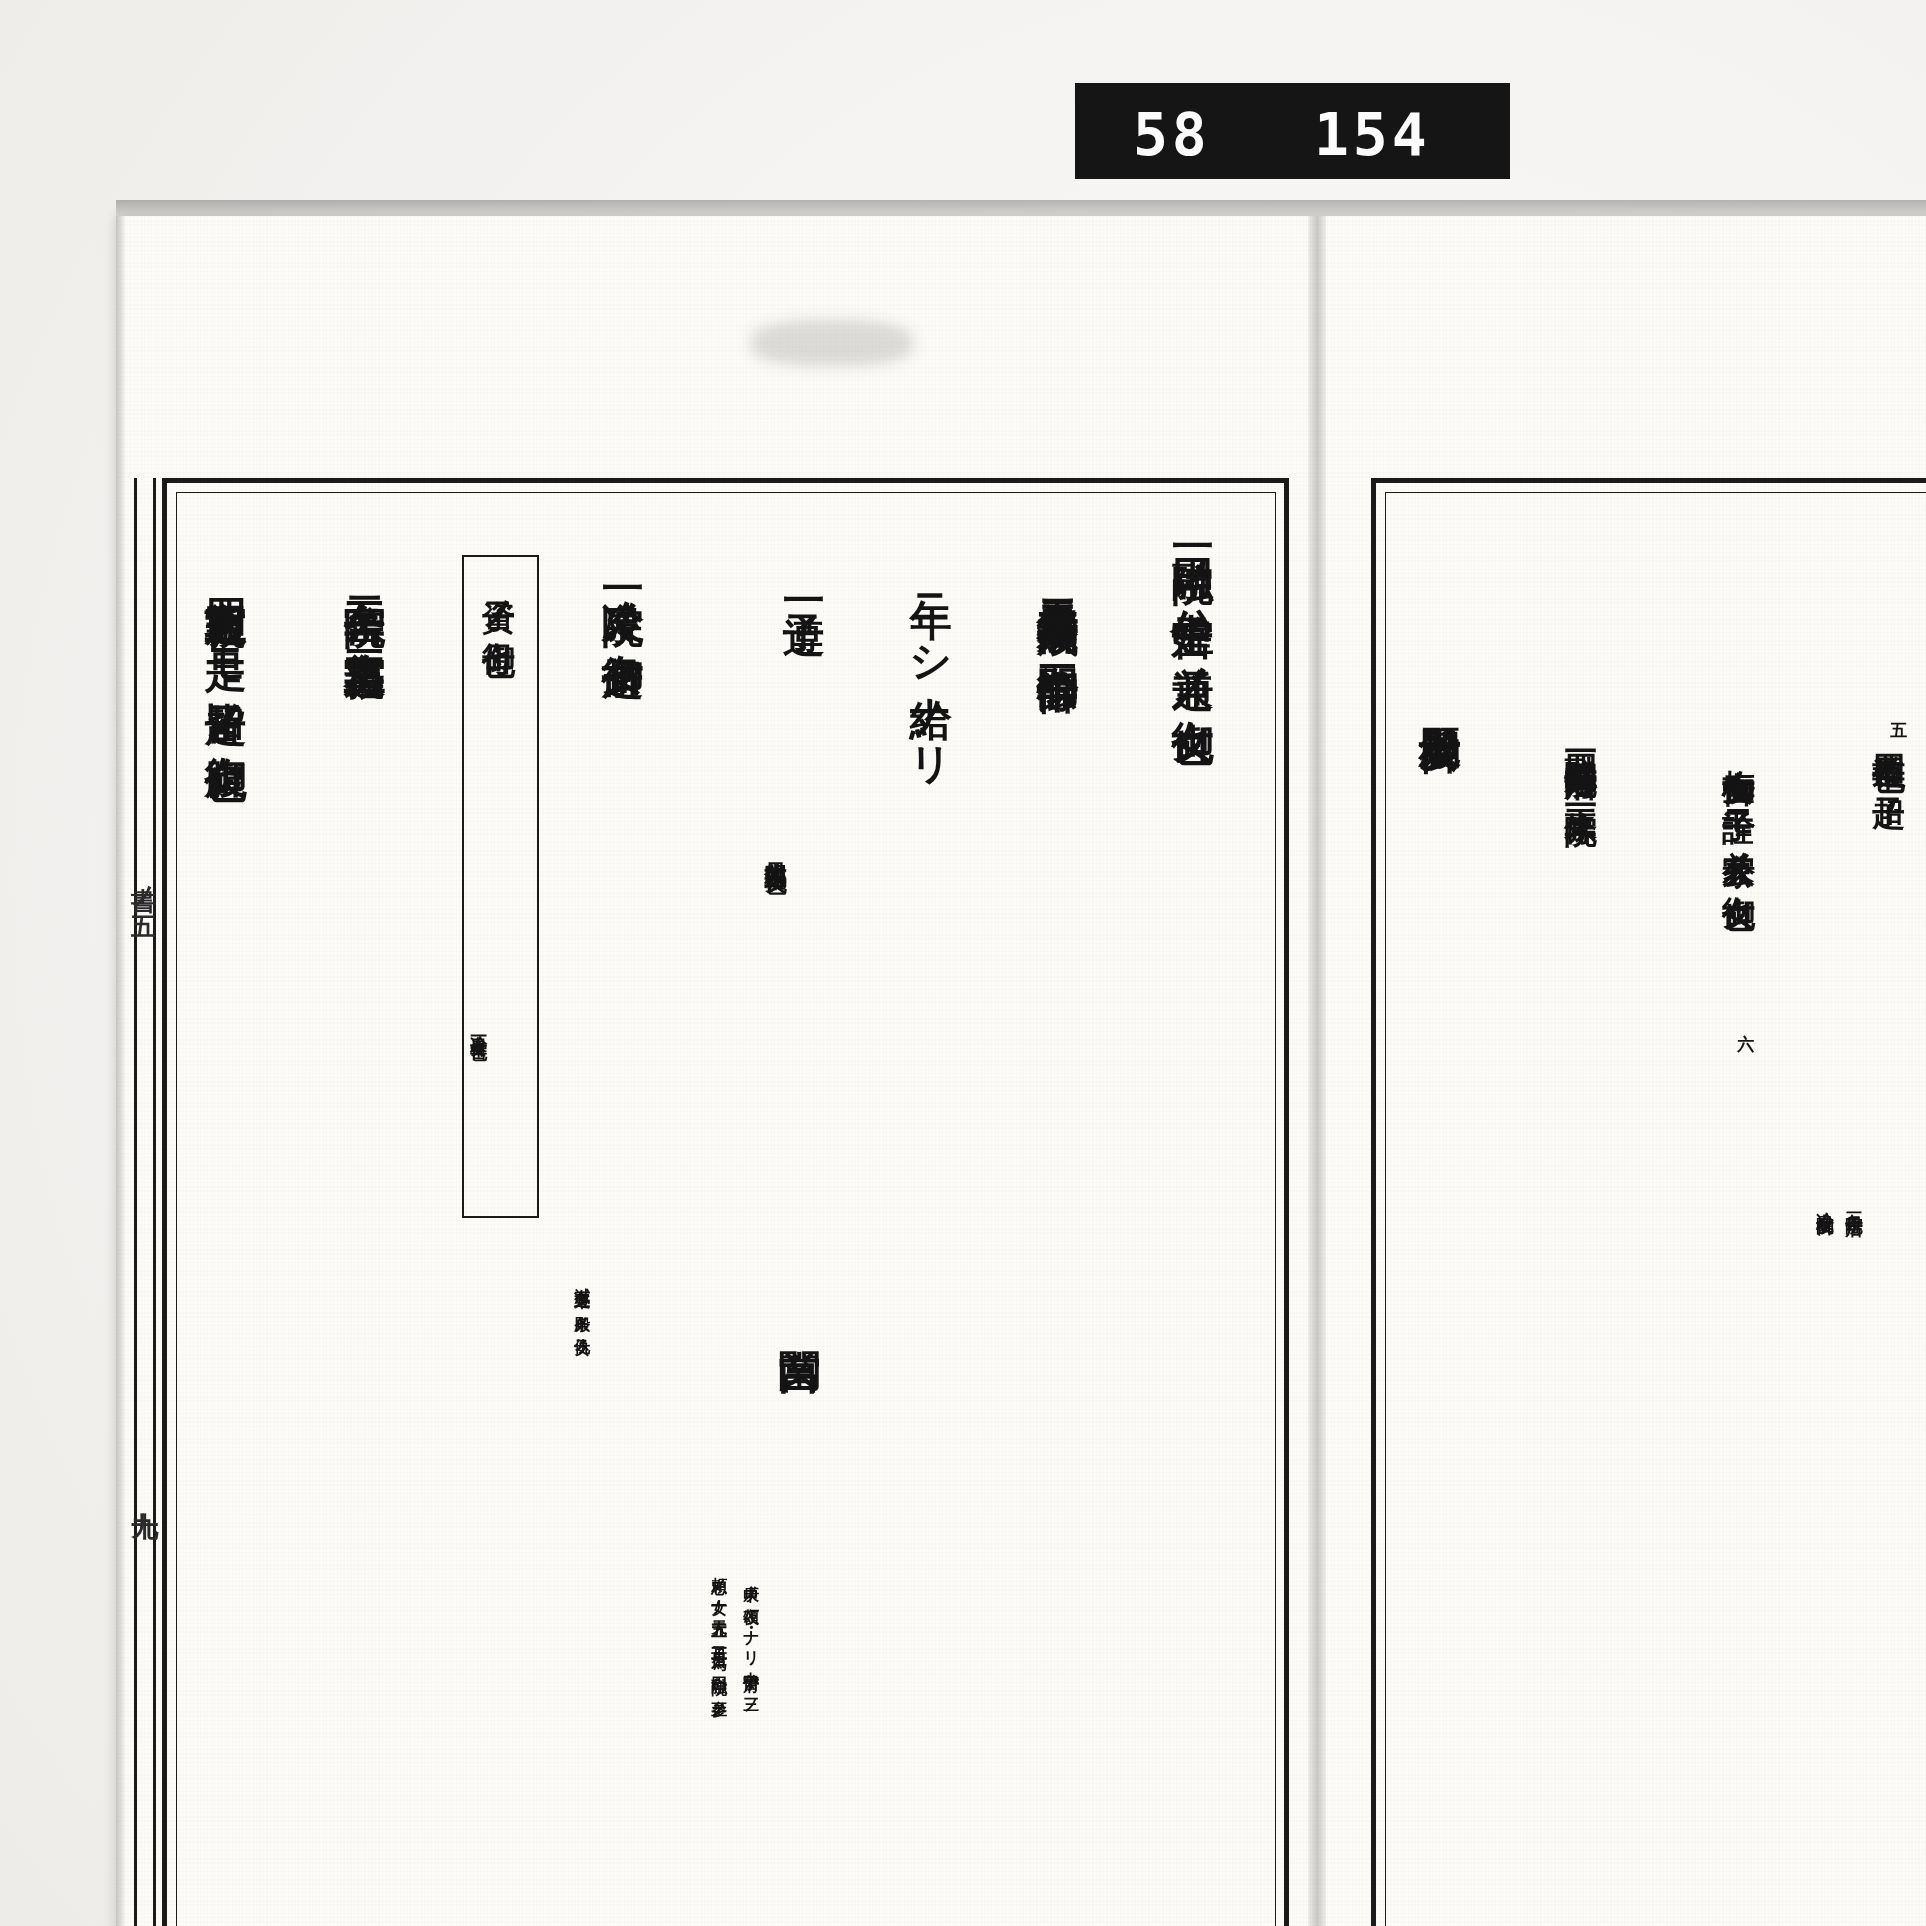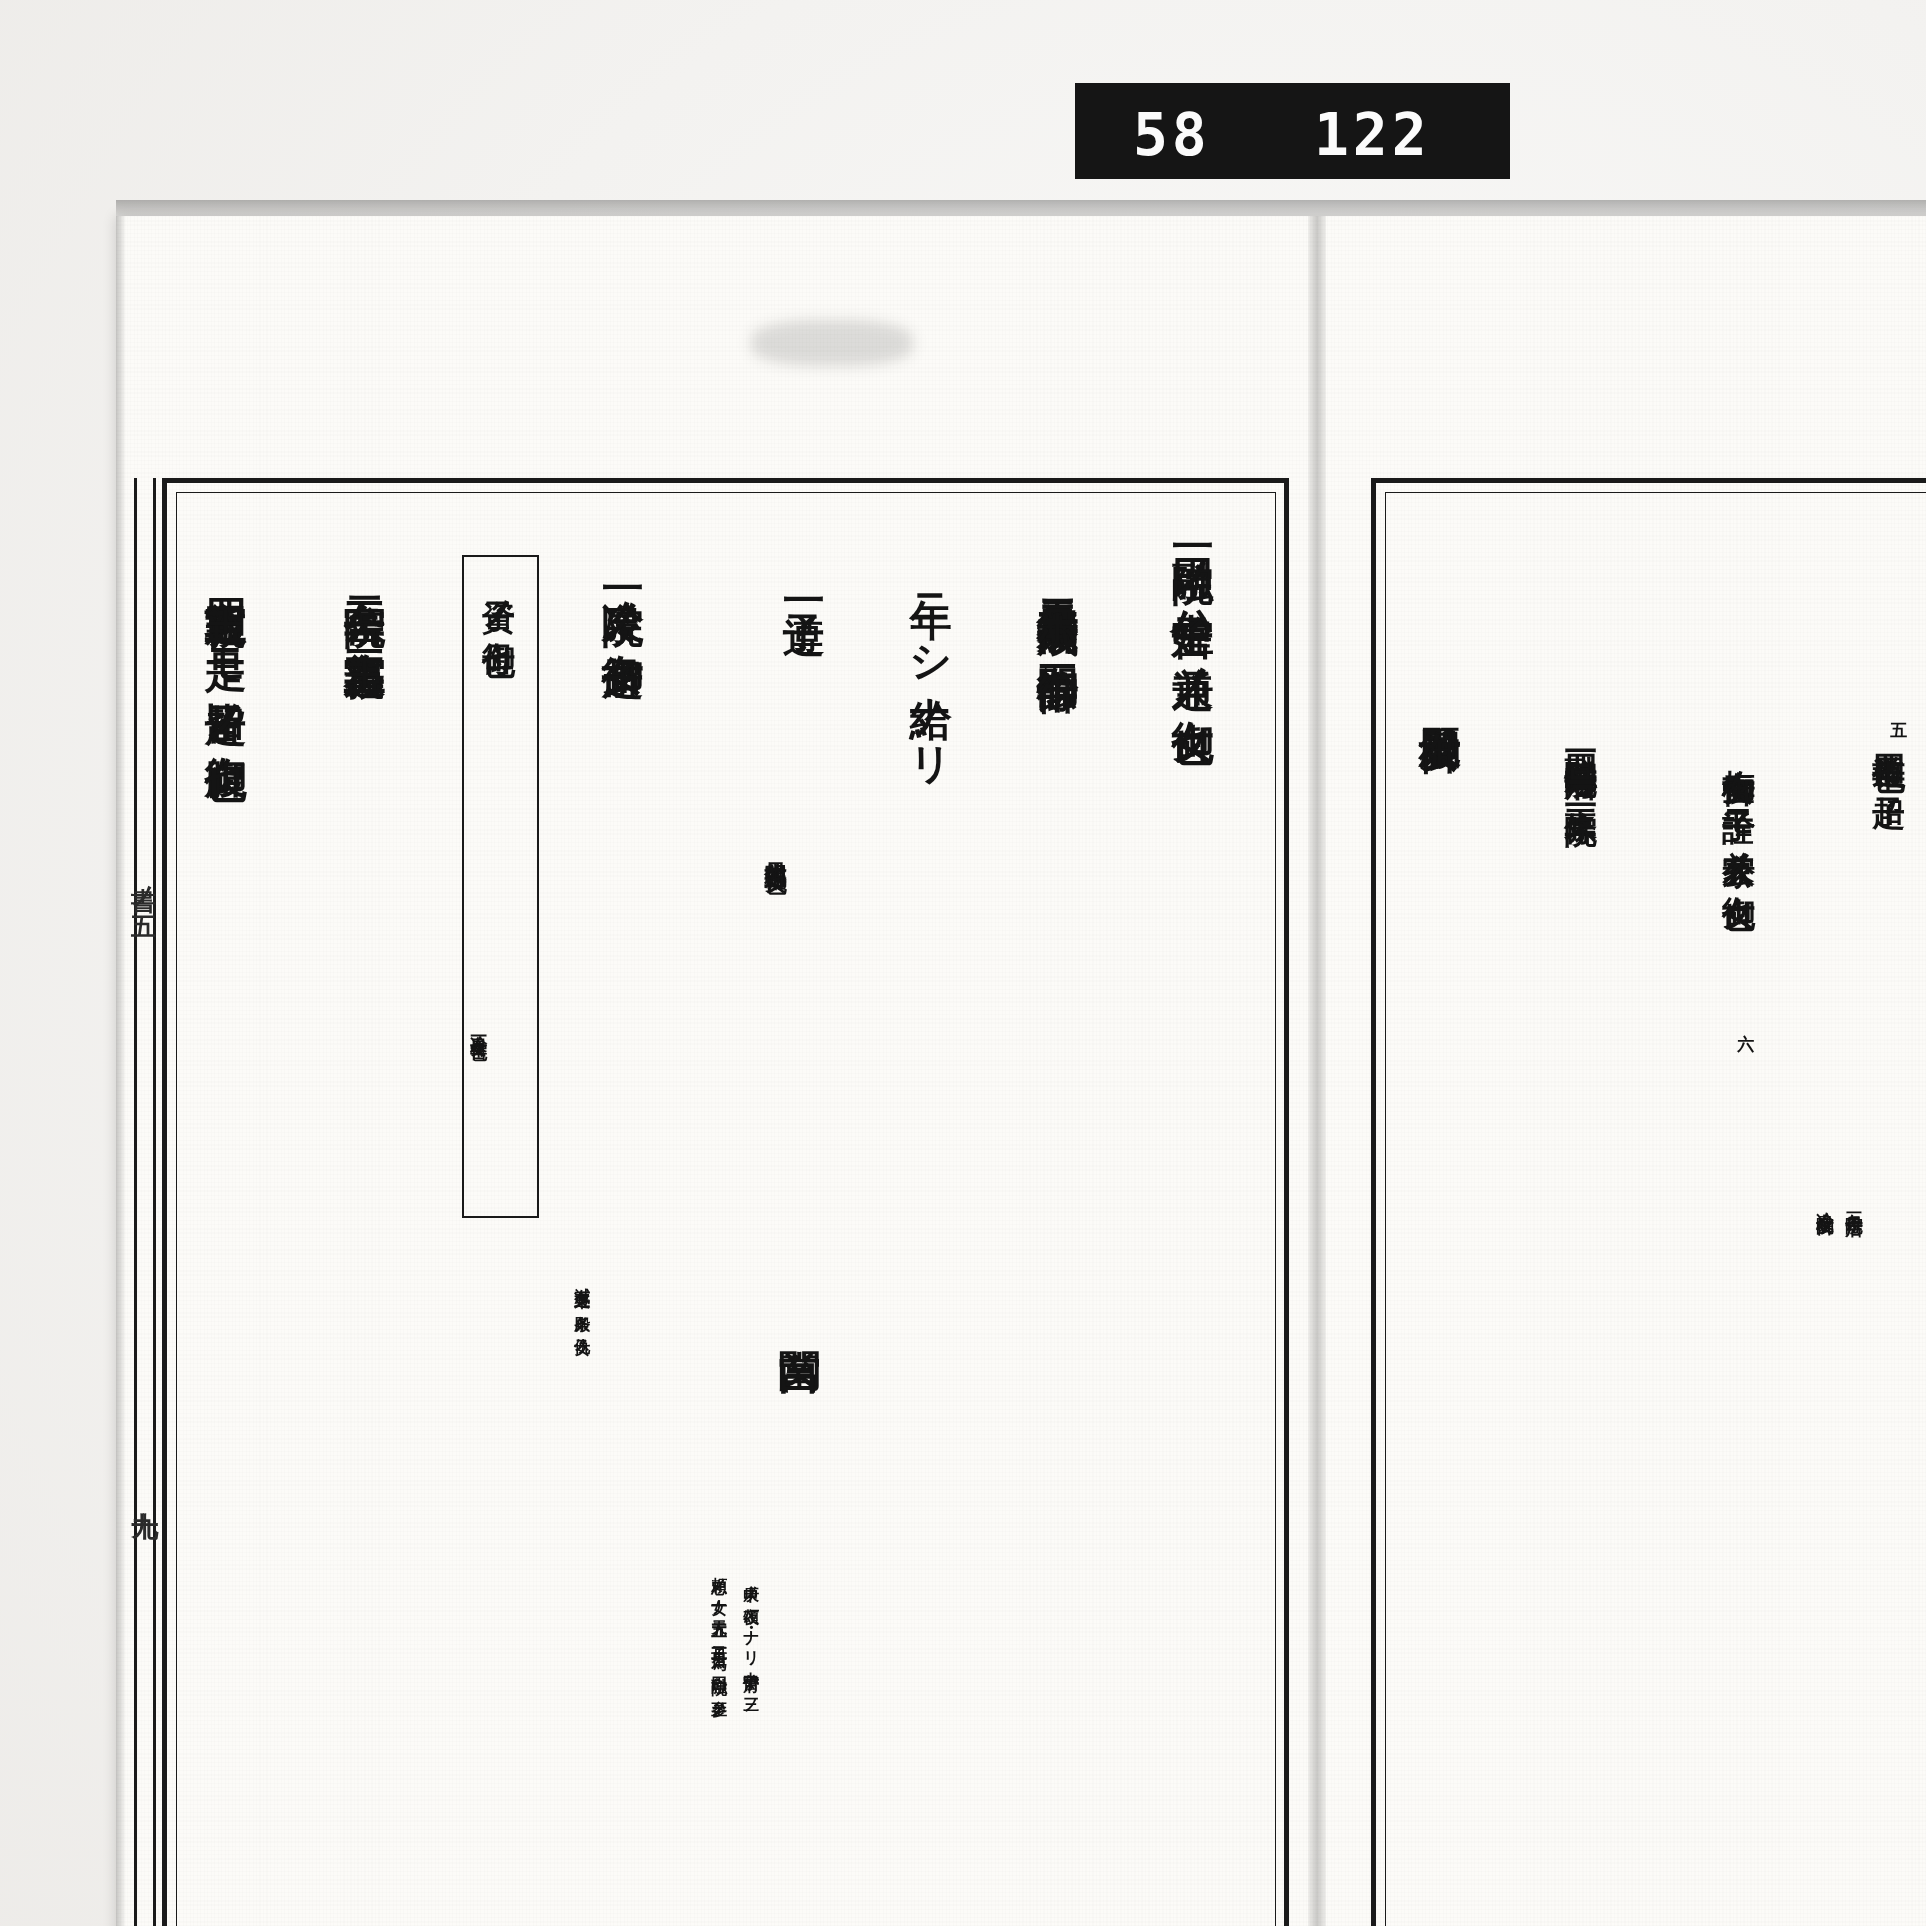--- a/index.html
+++ b/index.html
@@ -154,21 +154,21 @@
 </style>
 </head>
 <body>
 
 <div id="page">
 
   <div class="scan-bg"></div>
 
   <div class="filmstrip">
     <div class="num num-left">58</div>
-    <div class="num num-right">122</div>
+    <div class="num num-right">154</div>
   </div>
 
   <div class="paper-top-edge"></div>
   <div class="paper">
     <div class="paper-grain"></div>
   </div>
   <div class="paper-left-edge"></div>
 
   <div class="gutter"></div>
 

